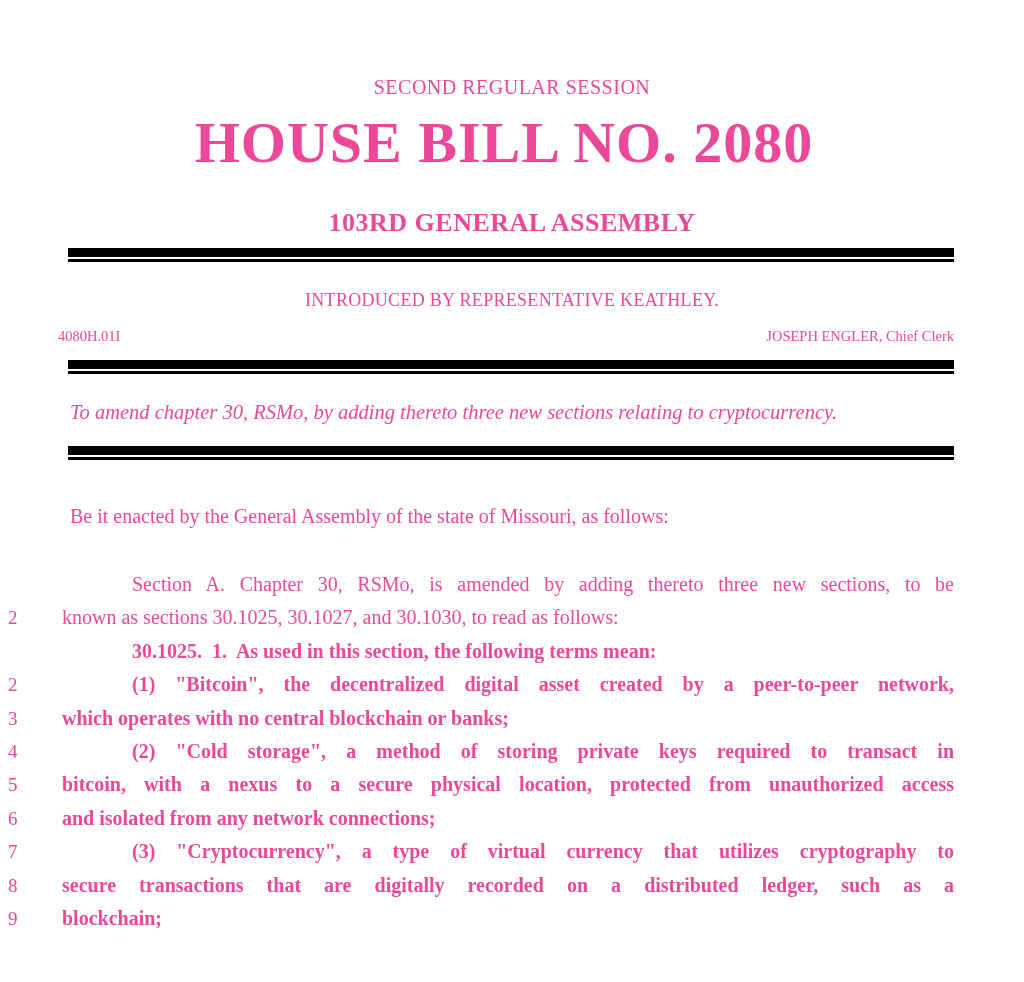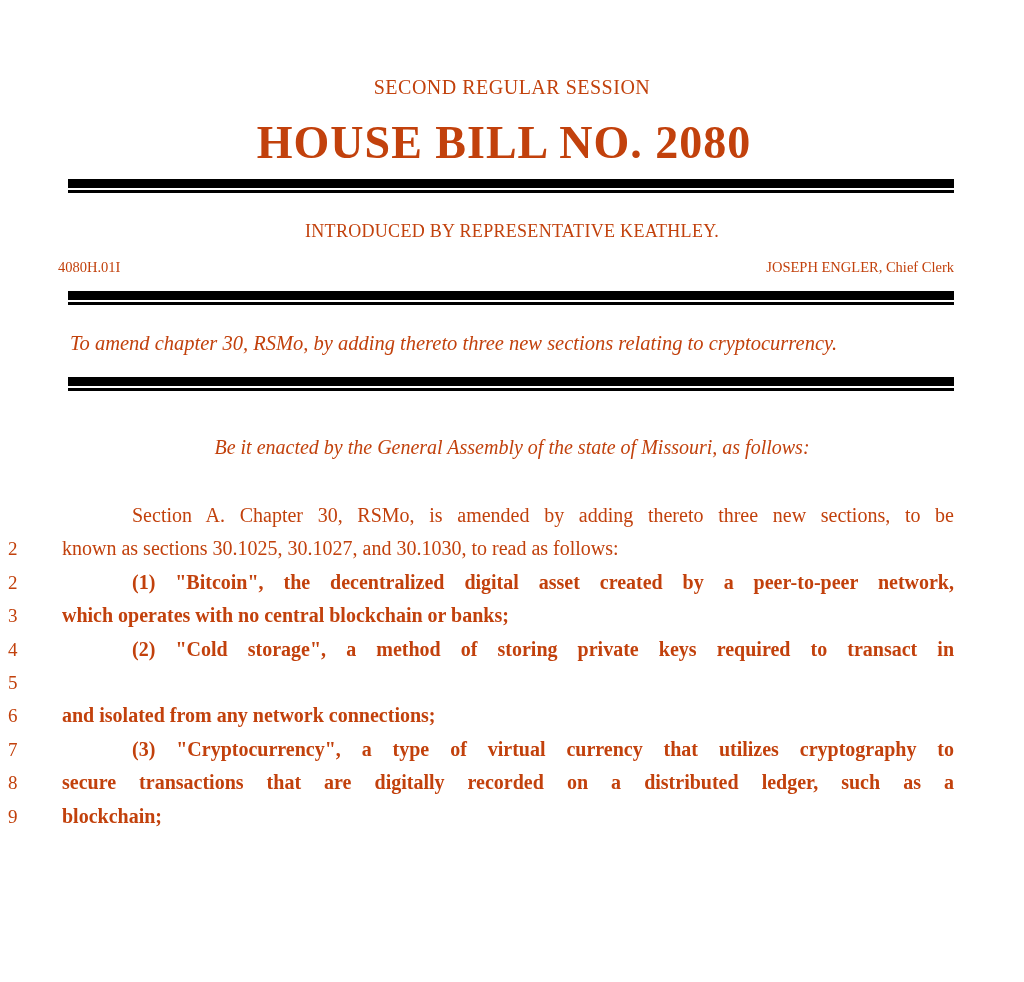--- a/index.html
+++ b/index.html
@@ -1,26 +1,26 @@
 <!DOCTYPE html>
 <html><head>
 <meta charset="utf-8">
 <style>
   html, body { margin: 0; padding: 0; background: #ffffff; }
   .page {
-    width: 1024px; height: 982px; background: #ffffff; color: #c2410c;
+    width: 1024px; height: 982px; background: #ffffff; color: #ec4899;
     font-family: "Liberation Serif", "DejaVu Serif", serif;
     overflow: hidden; box-sizing: border-box; padding-top: 76px;
     position: relative;
   }
   .session {
     text-align: center; font-size: 20px; line-height: 22px; letter-spacing: 0.5px;
   }
   .bill-title {
-    margin: 20px 16px 0 0; text-align: center; font-size: 46px; line-height: 50px;
+    margin: 20px 16px 0 0; text-align: center; font-size: 58px; line-height: 50px;
     font-weight: 700; letter-spacing: 1px;
   }
   .assembly {
     margin-top: 41px; text-align: center; font-size: 26px; line-height: 28px;
     font-weight: 700; letter-spacing: 0.5px;
   }
   .rule {
     margin-left: 68px; margin-right: 70px; height: 2px;
     border-top: 9px solid #000; border-bottom: 3px solid #000;
   }
@@ -39,22 +39,20 @@
     margin-top: 11px; text-align: center; font-size: 25px; line-height: 28px;
     font-weight: 700; letter-spacing: 0.5px;
   }
   .act-desc {
     margin: 26px 70px 0 70px; font-size: 20.5px; line-height: 24px;
     white-space: nowrap;
     font-style: italic;
   }
   .enacting {
     margin: 44px 70px 0 70px; font-size: 20px; line-height: 24px;
-    font-style: italic;
-    text-align: center;
   }
   .body-lines { margin-top: 40px; font-size: 20px; }
   .bline { display: flex; line-height: 33.4px; }
   .bline .num {
     width: 62px; padding-left: 8px; box-sizing: border-box;
     font-weight: 400; flex: none; font-size: 19px;
   }
   .bline .text {
     flex: 1; margin-right: 70px; white-space: pre-wrap; overflow: hidden;
   }
@@ -66,20 +64,21 @@
 </style>
 </head>
 <body>
 
 <div class="page">
 
   <div class="session">SECOND REGULAR SESSION</div>
 
   <h1 class="bill-title">HOUSE BILL NO. 2080</h1>
 
+  <div class="assembly">103RD GENERAL ASSEMBLY</div>
 
   <div class="rule rule-1"></div>
 
   <div class="introduced">INTRODUCED BY REPRESENTATIVE KEATHLEY.</div>
 
   <div class="clerk-row">
     <span>4080H.01I</span>
     <span>JOSEPH ENGLER, Chief Clerk</span>
   </div>
 
@@ -96,35 +95,37 @@
       <div class="bline jt ind">
         <span class="num"></span>
         <span class="text">Section A.  Chapter 30, RSMo, is amended by adding thereto three new sections, to be</span>
       </div>
       <div class="bline">
         <span class="num">2</span>
         <span class="text">known as sections 30.1025, 30.1027, and 30.1030, to read as follows:</span>
       </div>
       <div class="bline bd ind">
         <span class="num"></span>
+        <span class="text">30.1025.  1.  As used in this section, the following terms mean:</span>
       </div>
       <div class="bline jt bd ind">
         <span class="num">2</span>
         <span class="text">(1)  "Bitcoin", the decentralized digital asset created by a peer-to-peer network,</span>
       </div>
       <div class="bline bd">
         <span class="num">3</span>
         <span class="text">which operates with no central blockchain or banks;</span>
       </div>
       <div class="bline jt bd ind">
         <span class="num">4</span>
         <span class="text">(2)  "Cold storage", a method of storing private keys required to transact in</span>
       </div>
       <div class="bline jt bd">
         <span class="num">5</span>
+        <span class="text">bitcoin, with a nexus to a secure physical location, protected from unauthorized access</span>
       </div>
       <div class="bline bd">
         <span class="num">6</span>
         <span class="text">and isolated from any network connections;</span>
       </div>
       <div class="bline jt bd ind">
         <span class="num">7</span>
         <span class="text">(3)  "Cryptocurrency", a type of virtual currency that utilizes cryptography to</span>
       </div>
       <div class="bline jt bd">

